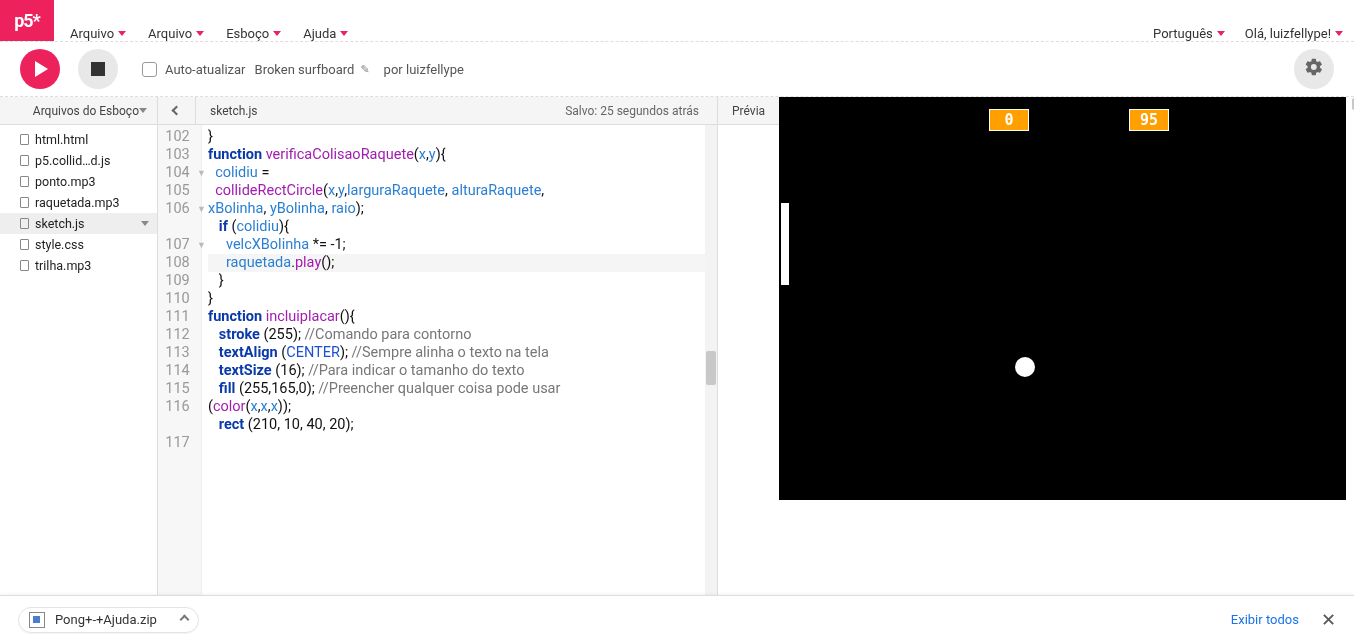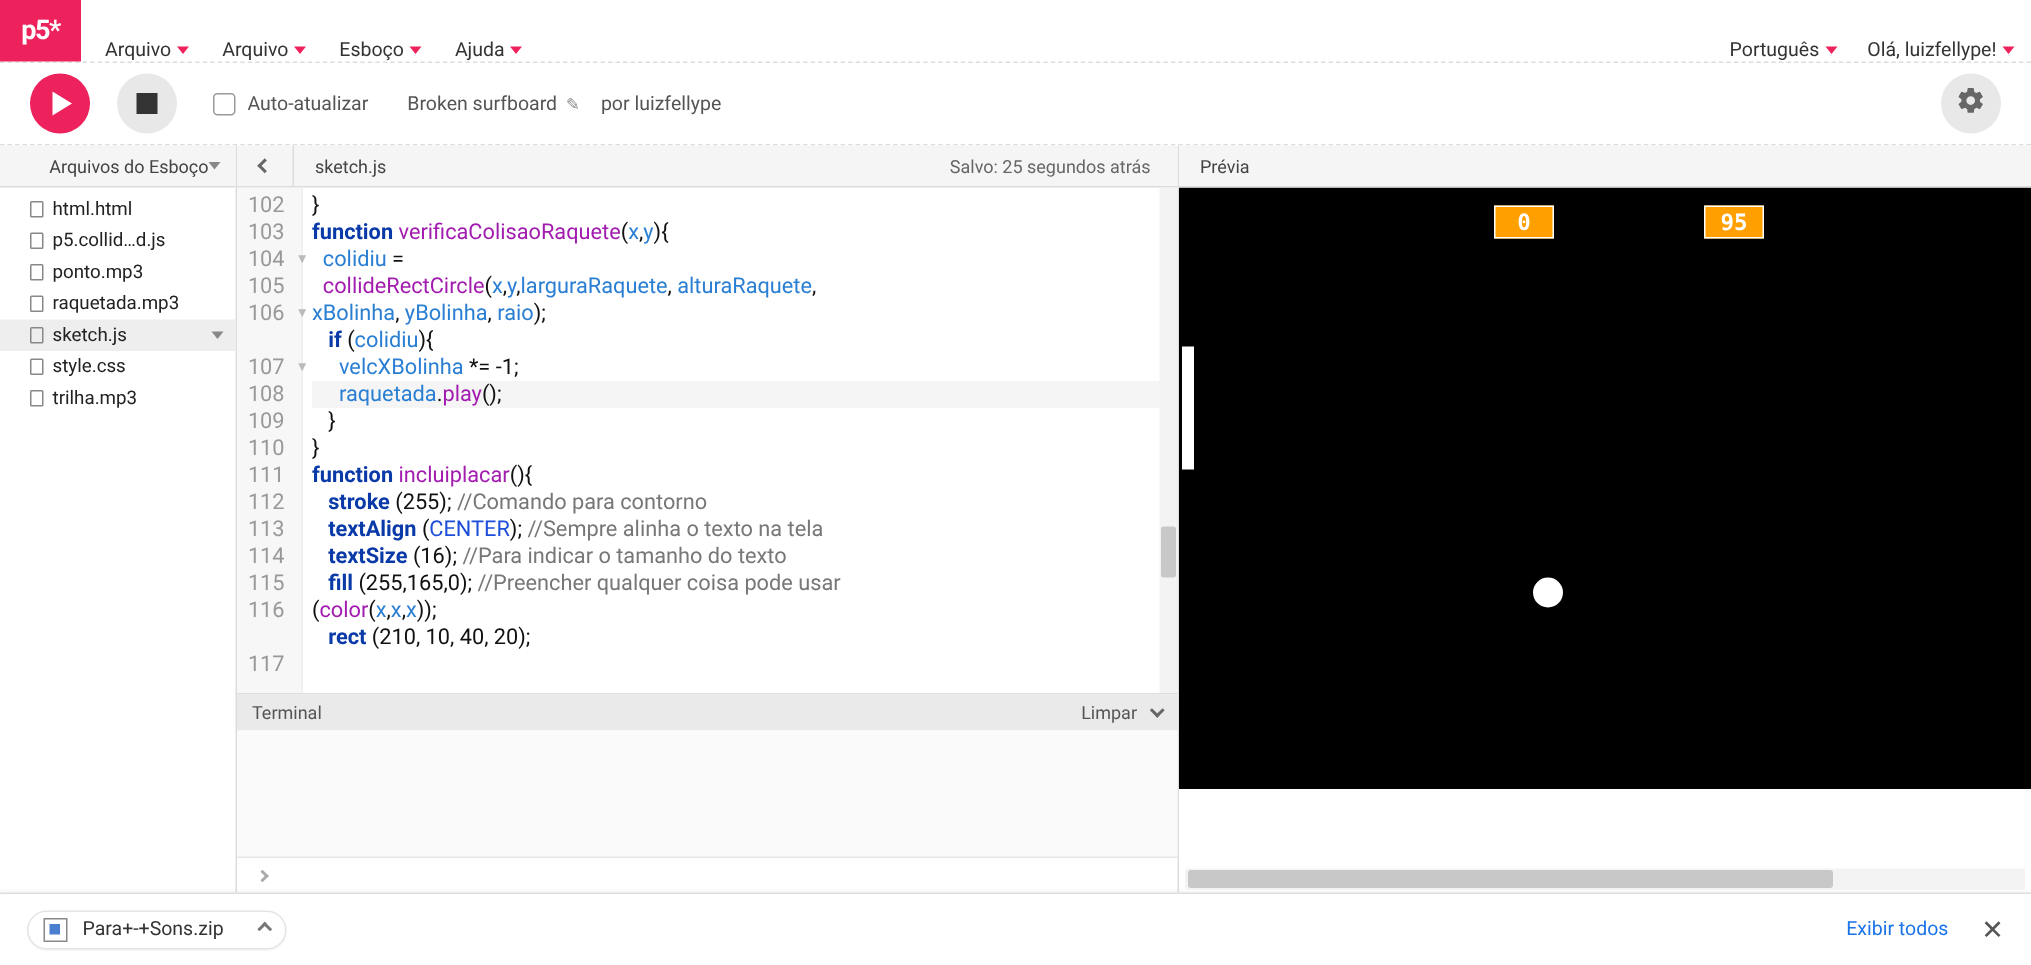--- a/index.html
+++ b/index.html
@@ -15,21 +15,21 @@
   .right-menu { display: flex; gap: 20px; }
 
   
   .toolbar { height: 55px; display: flex; align-items: center; padding: 0 20px; border-bottom: 1px dashed #ddd; }
   .play-btn { width: 40px; height: 40px; border-radius: 50%; background: #ed225d; display: flex; align-items: center; justify-content: center; cursor: pointer; }
   .play-tri { width: 0; height: 0; border-top: 8px solid transparent; border-bottom: 8px solid transparent; border-left: 13px solid #fff; margin-left: 3px; }
   .stop-btn { width: 40px; height: 40px; border-radius: 50%; background: #e8e8e8; display: flex; align-items: center; justify-content: center; margin-left: 18px; cursor: pointer; }
   .stop-sq { width: 14px; height: 14px; background: #333; }
   .auto-ref { display: flex; align-items: center; gap: 8px; margin-left: 24px; font-size: 13px; color: #555; }
   .checkbox { width: 15px; height: 15px; border: 1.5px solid #999; border-radius: 3px; }
-  .sketch-name { margin-left: 26px; font-size: 13px; color: #555; display: flex; align-items: center; gap: 6px; }
+  .sketch-name { margin-left: 9px; font-size: 13px; color: #555; display: flex; align-items: center; gap: 6px; }
   .pencil { font-size: 11px; color: #888; }
   .author { margin-left: 14px; font-size: 13px; color: #555; }
   .gear-btn { width: 40px; height: 40px; border-radius: 50%; background: #e8e8e8; display: flex; align-items: center; justify-content: center; cursor: pointer; }
   .gear-icon svg { fill: #666; }
 
   
   .main { display: flex; height: 498px; }
   .sidebar { width: 158px; border-right: 1px solid #ddd; display: flex; flex-direction: column; }
   .sidebar-header { height: 28px; background: #f5f5f5; border-bottom: 1px solid #ddd; display: flex; align-items: center; padding: 0 10px; font-size: 12px; color: #444; justify-content: flex-end; cursor: pointer; }
   .sidebar-header .caret { border-top-color: #888; }
@@ -62,21 +62,21 @@
   .scrollthumb { position: absolute; right: 1px; width: 10px; background: #c8c8c8; border-radius: 2px; }
 
   .terminal { height: 133px; border-top: 1px solid #ddd; display: flex; flex-direction: column; }
   .terminal-header { height: 24px; background: #eaeaea; display: flex; align-items: center; justify-content: space-between; padding: 0 10px; font-size: 12px; color: #555; }
   .terminal-header .right { display: flex; align-items: center; gap: 10px; }
   .chev-down { width: 7px; height: 7px; border-right: 2px solid #666; border-bottom: 2px solid #666; transform: rotate(45deg); margin-top:-3px; }
   .terminal-body { flex: 1; background: #fafafa; }
   .terminal-footer { height: 24px; border-top: 1px solid #e5e5e5; display: flex; align-items: center; padding: 0 14px; color: #aaa; font-size: 12px; }
   .chev-right { width: 6px; height: 6px; border-top: 2px solid #aaa; border-right: 2px solid #aaa; transform: rotate(45deg); }
 
-  .preview-col { width: 568px; display: flex; flex-direction: column; }
+  .preview-col { width: 636px; display: flex; flex-direction: row; }
   .preview-header { height: 28px; background: #f5f5f5; border-bottom: 1px solid #ddd; display: flex; align-items: center; font-size: 12px; color: #444; padding: 0 14px; }
   .canvas-wrap { flex: 1; background: #fff; position: relative; overflow: hidden; }
   .canvas { position: absolute; left: 0; top: 0; width: 590px; height: 403px; background: #000; }
   .score-box { position: absolute; top: 12px; background: #ff9f00; color: #fff; font-weight: bold; font-family: monospace; font-size: 15px; padding: 1px 0; width: 40px; text-align: center; border: 1px solid #fff; }
   .paddle { position: absolute; background: #fff; width: 8px; height: 82px; }
   .ball { position: absolute; width: 20px; height: 20px; background: #fff; border-radius: 50%; }
   .preview-scroll { height: 14px; background: #f3f3f3; margin: 0 4px 2px 4px; position: relative; border-radius: 2px; }
   .preview-scroll-thumb { position: absolute; left: 2px; top: 1px; height: 12px; width: 430px; background: #c8c8c8; border-radius: 2px; }
 
   
@@ -220,33 +220,20 @@
           <div class="gutter-line">116</div>
           <div class="gutter-line">&nbsp;</div>
           <div class="gutter-line">117</div>
         </div>
       <div class="code-body" id="code-body"><div class="code-line">}</div><div class="code-line"></div><div class="code-line"><span class="kw">function</span> <span class="fn">verificaColisaoRaquete</span>(<span class="vr">x</span>,<span class="vr">y</span>){</div><div class="code-line">  <span class="vr">colidiu</span> =</div><div class="code-line">  <span class="fn">collideRectCircle</span>(<span class="vr">x</span>,<span class="vr">y</span>,<span class="vr">larguraRaquete</span>, <span class="vr">alturaRaquete</span>, </div><div class="code-line"><span class="vr">xBolinha</span>, <span class="vr">yBolinha</span>, <span class="vr">raio</span>);</div><div class="code-line">   <span class="kw">if</span> (<span class="vr">colidiu</span>){</div><div class="code-line">     <span class="vr">velcXBolinha</span> *= -1;</div><div class="code-line hl-line">     <span class="vr">raquetada</span>.<span class="fn">play</span>();</div><div class="code-line">   }</div><div class="code-line">}</div><div class="code-line"><span class="kw">function</span> <span class="fn">incluiplacar</span>(){</div><div class="code-line">   <span class="kw">stroke</span> (255); <span class="str">//Comando para contorno</span></div><div class="code-line">   <span class="kw">textAlign</span> (<span class="const">CENTER</span>); <span class="str">//Sempre alinha o texto na tela</span></div><div class="code-line">   <span class="kw">textSize</span> (16); <span class="str">//Para indicar o tamanho do texto</span></div><div class="code-line">   <span class="kw">fill</span> (255,165,0); <span class="str">//Preencher qualquer coisa pode usar </span></div><div class="code-line">(<span class="fn">color</span>(<span class="vr">x</span>,<span class="vr">x</span>,<span class="vr">x</span>));</div><div class="code-line">   <span class="kw">rect</span> (210, 10, 40, 20);</div></div>
       <div class="scrollbar-v">
         <div class="scrollthumb" style="top:226px;height:34px"></div>
       </div>
     </div>
 
-    <div class="terminal">
-      <div class="terminal-header">
-        <span>Terminal</span>
-        <div class="right">
-          <span>Limpar</span>
-          <span class="chev-down"></span>
-        </div>
-      </div>
-      <div class="terminal-body"></div>
-      <div class="terminal-footer">
-        <span class="chev-right"></span>
-      </div>
-    </div>
   </div>
 
   <div class="preview-col">
     <div class="preview-header">Prévia</div>
     <div class="canvas-wrap">
       <div class="canvas">
         <div class="score-box" style="left:210px">0</div>
         <div class="score-box" style="left:350px">95</div>
         <div class="paddle" style="left:2px; top:106px"></div>
         <div class="paddle" style="right:0px; top:180px"></div>
@@ -257,20 +244,20 @@
     <div class="preview-scroll">
       <div class="preview-scroll-thumb"></div>
     </div>
   </div>
 
 </div>
 
 <div class="dl-bar">
   <div class="dl-item">
     <div class="dl-icon"></div>
-    <span>Para+-+Sons.zip</span>
+    <span>Pong+-+Ajuda.zip</span>
     <span class="dl-chev"></span>
   </div>
   <div class="dl-right">
     <span>Exibir todos</span>
     <span class="dl-close">✕</span>
   </div>
 </div>
 
 </body></html>

